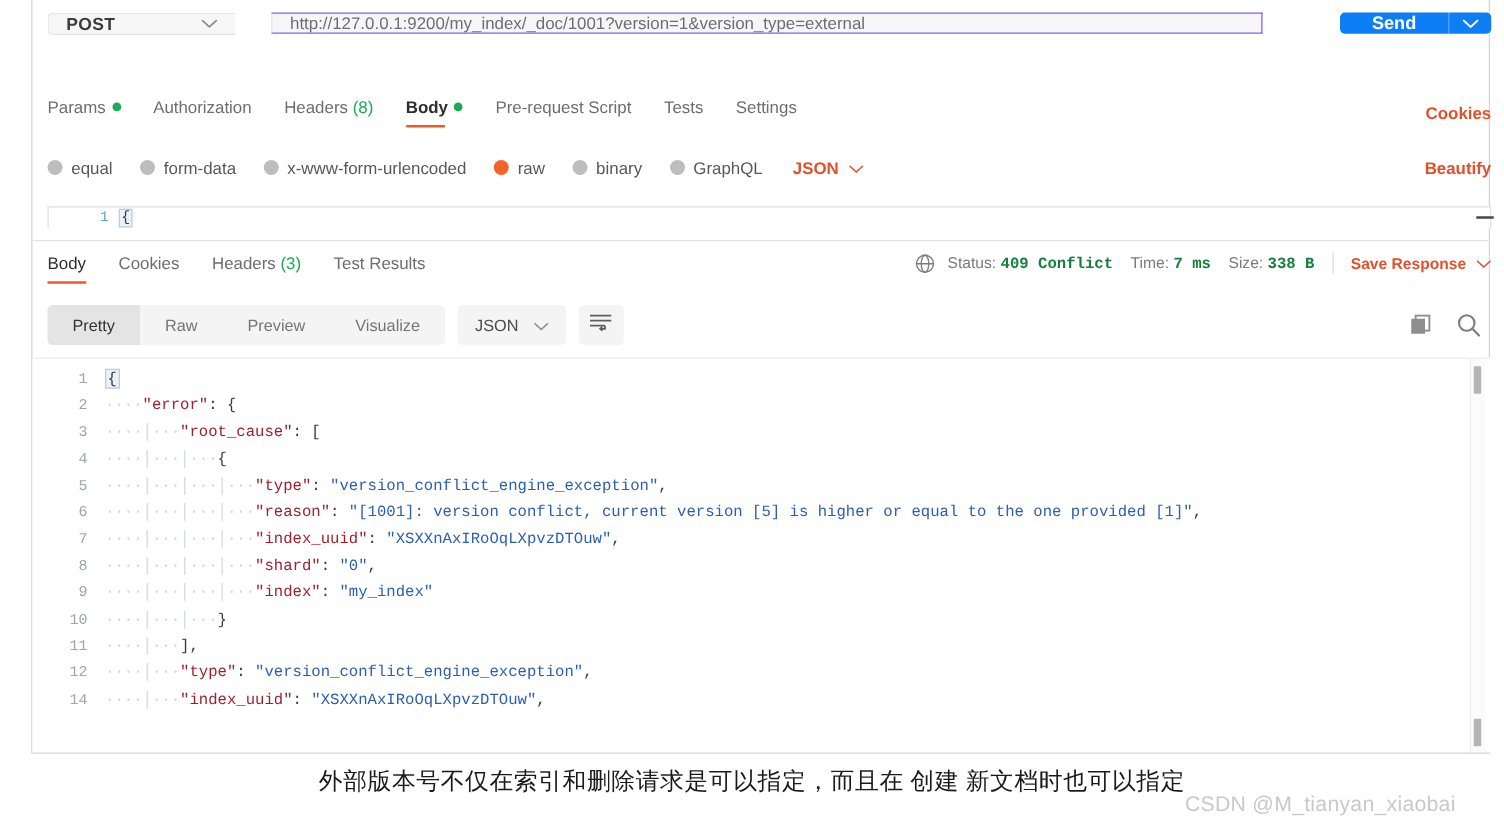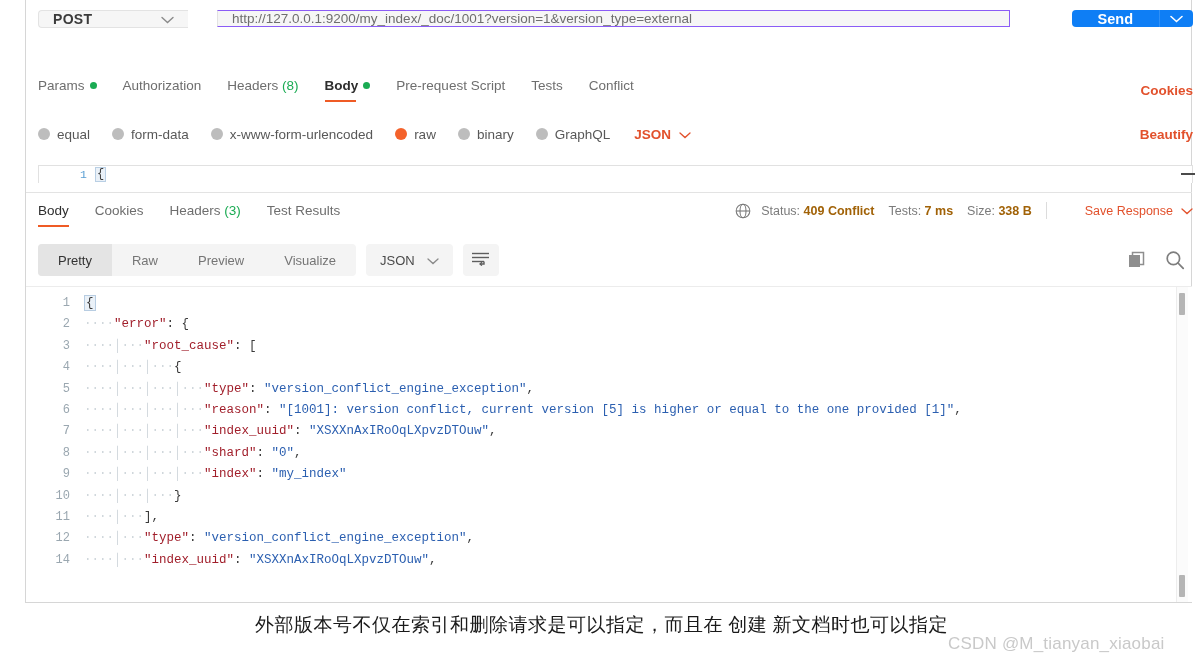--- a/index.html
+++ b/index.html
@@ -271,34 +271,33 @@
   .resp-meta {
     position: absolute;
     right: 0; top: 2px;
     display: flex;
     align-items: center;
     font-size: 12.5px;
     color: #7b7b7b;
   }
   .globe-icon { margin-right: 10px; display: flex; align-items: center; }
   .meta-item { margin-right: 14px; white-space: nowrap; }
-  .meta-val { color: #a16207; font-weight: bold; }
+  .meta-val { color: #15803d; font-weight: bold; font-family: Liberation Mono, monospace; }
   .meta-divider {
     width: 1px; height: 17px;
     background: #dcdcdc;
     margin-right: 14px;
   }
   .save-resp {
     color: #e2512c;
-    font-weight: normal;
+    font-weight: bold;
     cursor: pointer;
     display: flex;
     align-items: center;
     white-space: nowrap;
-    margin-left: 24px;
   }
   .save-resp .caret { margin-left: 8px; font-weight: normal; }
 
   
   .fmt-bar {
     position: absolute;
     left: 38px; top: 243px;
     width: 1155px; height: 34px;
     display: flex;
     align-items: center;
@@ -479,21 +478,21 @@
   </div>
 
   <div class="req-tabs">
     <div id="req-tabs-host" style="display:flex;align-items:center;">
         <div class="req-tab"><span>Params</span><span class="dot-green"></span></div>
         <div class="req-tab"><span>Authorization</span></div>
         <div class="req-tab"><span>Headers</span><span class="count-green"> (8)</span></div>
         <div class="req-tab active"><span>Body</span><span class="dot-green"></span></div>
         <div class="req-tab"><span>Pre-request Script</span></div>
         <div class="req-tab"><span>Tests</span></div>
-        <div class="req-tab"><span>Conflict</span></div>
+        <div class="req-tab"><span>Settings</span></div>
       </div>
     <span class="right-link">Cookies</span>
   </div>
 
   <div class="body-types">
     <div id="body-types-host" style="display:flex;align-items:center;">
         <div class="radio-item">
           <span class="radio-dot"></span>
           <span class="radio-label">equal</span>
         </div>
@@ -550,21 +549,21 @@
       </div>
     <div class="resp-meta">
       <span class="globe-icon">
         <svg width="16" height="16" viewBox="0 0 16 16">
           <circle cx="8" cy="8" r="6.8" stroke="#7b7b7b" stroke-width="1.1" fill="none"></circle>
           <ellipse cx="8" cy="8" rx="3" ry="6.8" stroke="#7b7b7b" stroke-width="1.1" fill="none"></ellipse>
           <line x1="1.3" y1="8" x2="14.7" y2="8" stroke="#7b7b7b" stroke-width="1.1"></line>
         </svg>
       </span>
       <span class="meta-item"><span>Status:</span> <span class="meta-val">409 Conflict</span></span>
-      <span class="meta-item"><span>Tests:</span> <span class="meta-val">7 ms</span></span>
+      <span class="meta-item"><span>Time:</span> <span class="meta-val">7 ms</span></span>
       <span class="meta-item"><span>Size:</span> <span class="meta-val">338 B</span></span>
       <span class="meta-divider"></span>
       <span class="save-resp">
         <span>Save Response</span>
         <span class="caret">
           <svg width="12" height="7" viewBox="0 0 12 7">
               <path d="M1 1 L6 5.6 L11 1" stroke="#e2512c" stroke-width="1.3" fill="none" stroke-linecap="round"></path>
             </svg>
         </span>
       </span>

